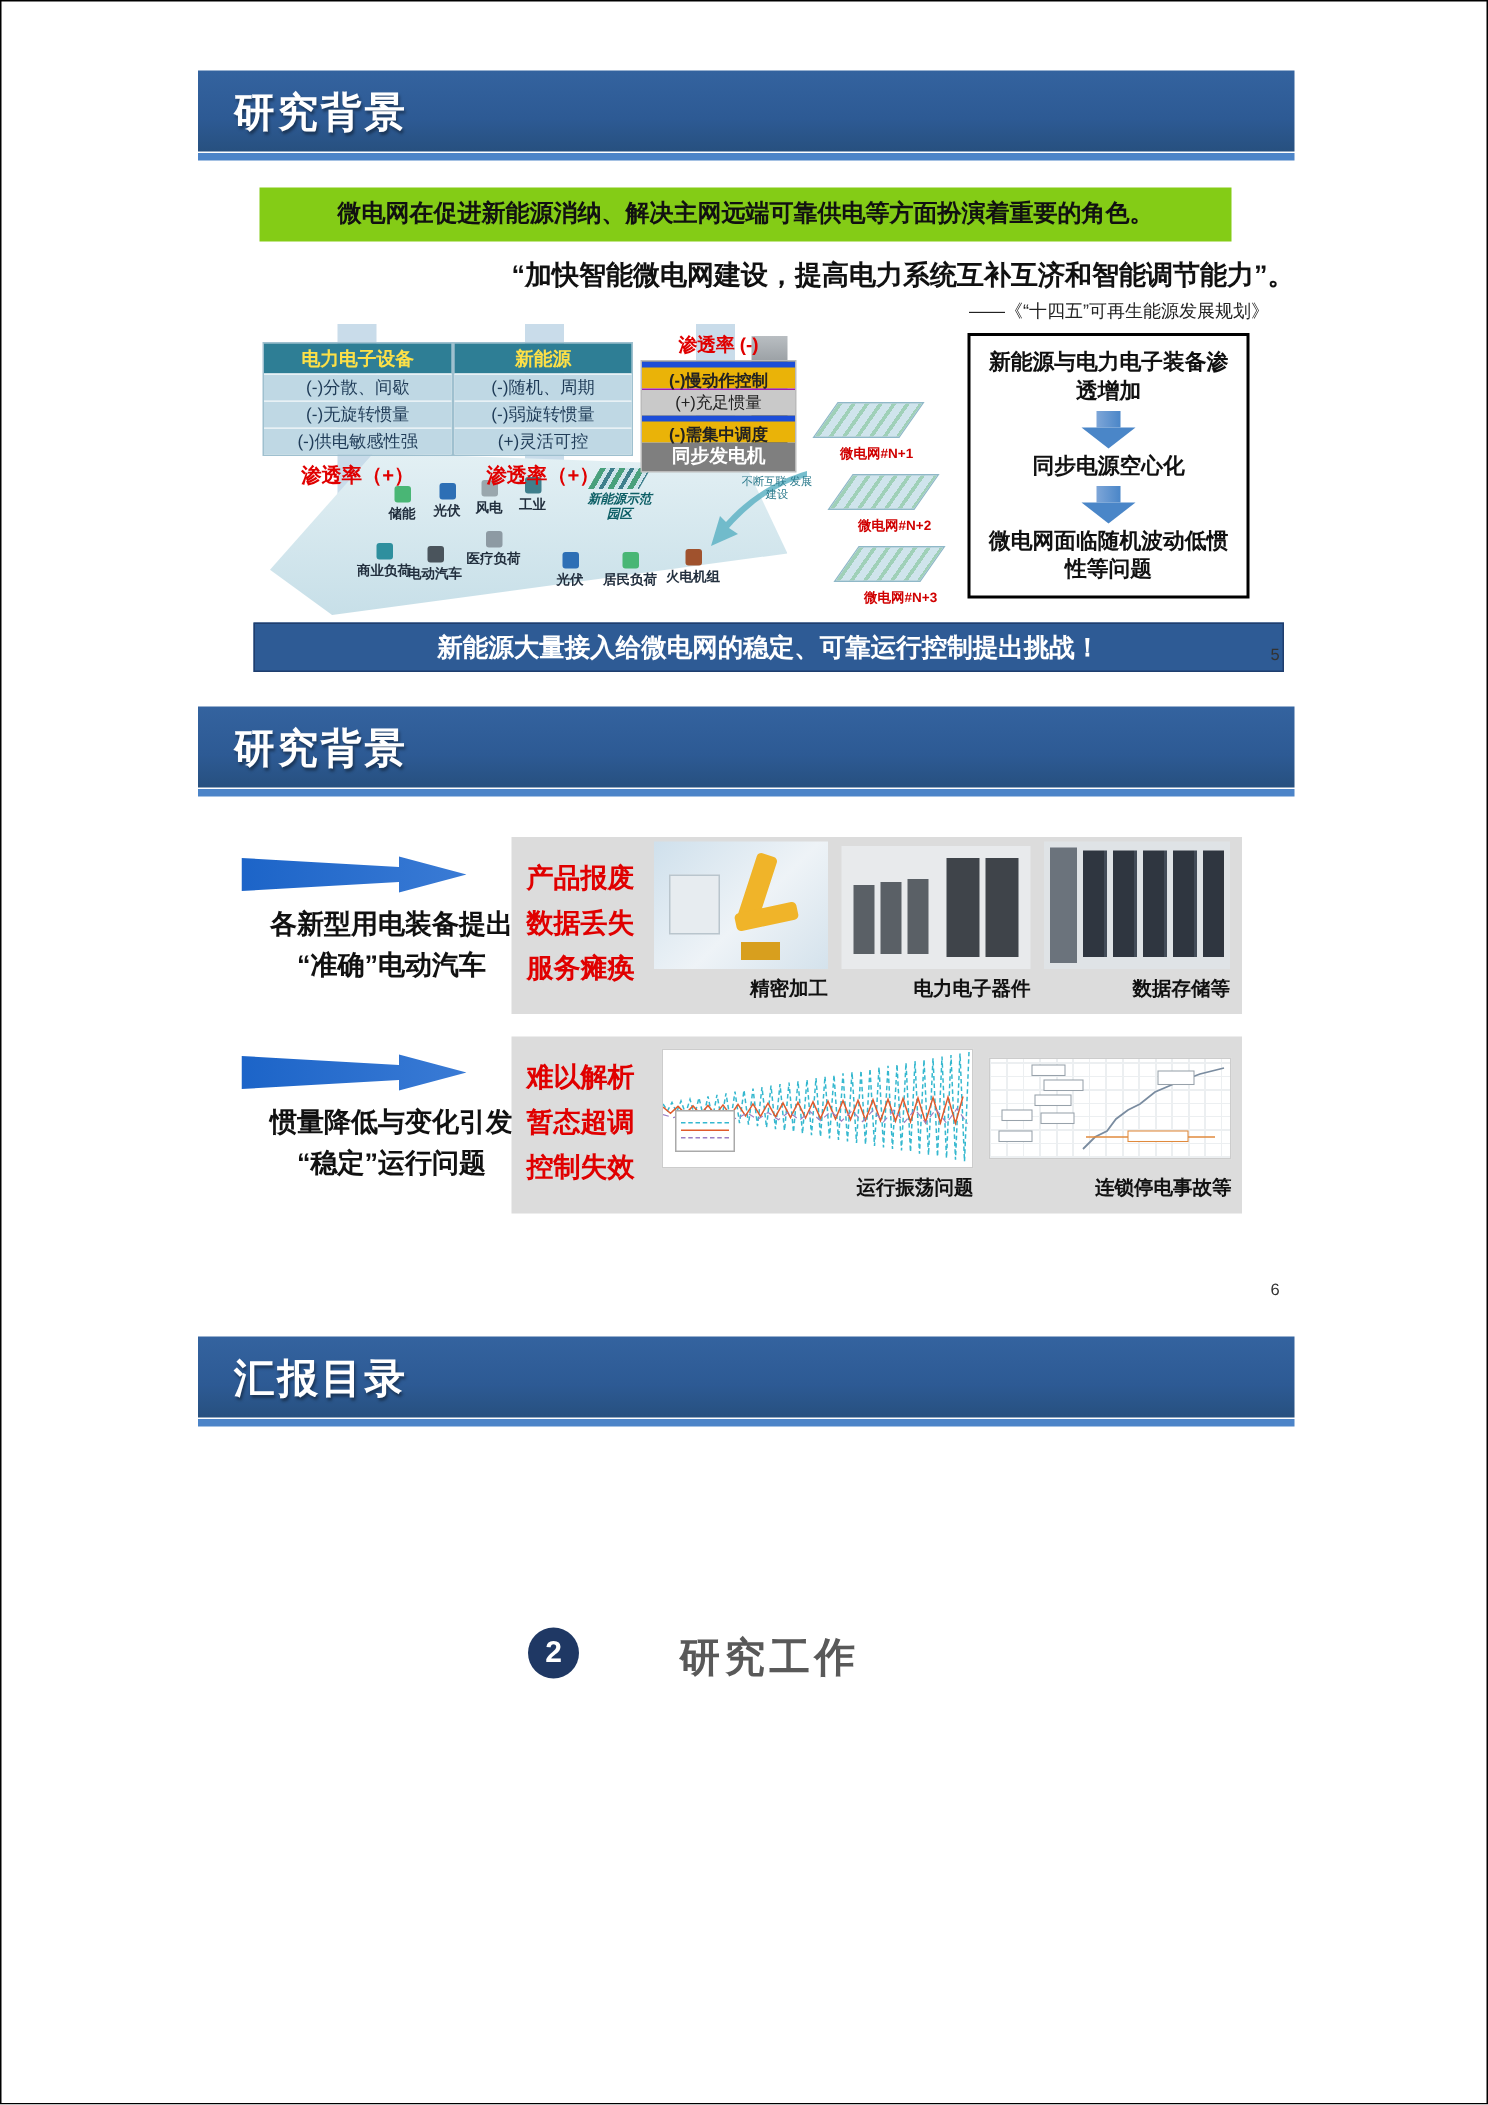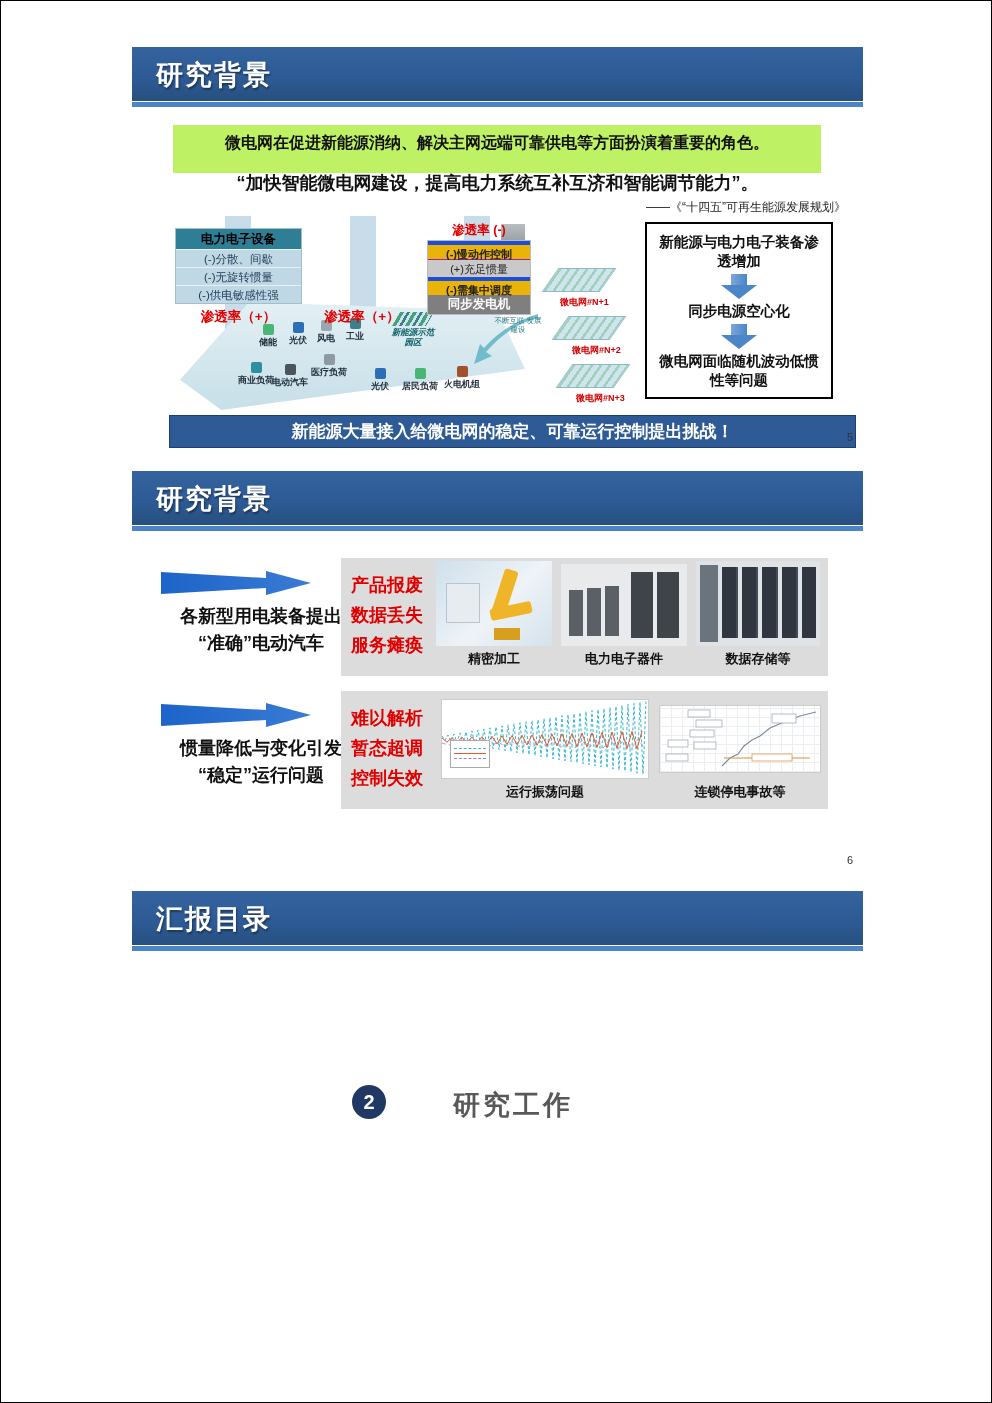--- a/index.html
+++ b/index.html
@@ -13,30 +13,30 @@
                letter-spacing:2px; text-shadow:1px 2px 2px rgba(0,0,0,.4); }
   .hdr-underline { position:absolute; left:131px; width:731px; height:5px; background:#4c84c8; }
 
   
   .banner { position:absolute; left:168px; width:687px; height:33px; background:#2e5b95;
             border:1px solid #1f3e6e; color:#fff; font-size:17px; font-weight:bold;
             text-align:center; line-height:31px; }
   .pagenum { position:absolute; font-size:11px; color:#333; }
 
   
-  .intro-box { position:absolute; left:172px; top:124px; width:648px; height:48px; background:#bef264;
+  .intro-box { position:absolute; left:172px; top:124px; width:648px; height:36px; background:#84cc16;
                font-size:16px; font-weight:bold; color:#111; text-align:center; line-height:36px; }
-  .quote-line { position:absolute; left:131px; top:170px; width:731px; text-align:center;
+  .quote-line { position:absolute; left:131px; top:170px; width:731px; text-align:right;
                 font-size:18px; font-weight:bold; color:#111; }
   .source-line { position:absolute; left:430px; top:198px; width:415px; text-align:right; font-size:12px; color:#222; }
 
   .diagram { position:absolute; left:131px; top:215px; width:731px; height:196px; }
   .connector { position:absolute; width:26px; background:#c9dcea; }
   .factor-box { position:absolute; border:1px solid #9fc0cf; }
-  .factor-box .fb-head { background:#2e7e95; color:#000000; font-size:12.5px; font-weight:bold;
+  .factor-box .fb-head { background:#2e7e95; color:#fde047; font-size:12.5px; font-weight:bold;
                          text-align:center; height:20px; line-height:20px; }
   .factor-box .fb-row { background:#bfd8e4; color:#1f3b57; font-size:11.5px; text-align:center;
                         height:18px; line-height:18px; border-top:1px solid #e8f1f5; }
   .factor-box .fb-row.gray { background:#eab308; color:#222; border-top:4px solid #1d4ed8;font-weight:bold; }
   .factor-box .fb-row.gray2 { background:#c9c9c9; color:#222; border-top:1px solid #a21caf; }
   .factor-box .fb-foot { background:#7f7f7f; color:#fff; font-size:12.5px; font-weight:bold;
                          text-align:center; height:19px; line-height:19px; }
   .pen-label { position:absolute; color:#e00000; font-size:13.5px; font-weight:bold; text-align:center; }
 
   .platform { position:absolute; left:48px; top:86px; width:345px; height:108px;
@@ -68,21 +68,21 @@
                        border-left:18px solid transparent; border-right:18px solid transparent;
                        border-top:14px solid #4a86c8; }
 
   
   .lead-arrow { position:absolute; }
   .lead-text { position:absolute; width:280px; text-align:center; font-size:18px; font-weight:bold;
                color:#111; line-height:27px; }
   .panel { position:absolute; left:340px; width:487px; height:118px; background:#dcdcdc;padding-left:20px; }
   .red-stack { position:absolute; left:10px; top:12px; font-size:18px; font-weight:bold;
                color:#e00000; line-height:30px; white-space:nowrap; }
-  .caption { position:absolute; font-size:13px; font-weight:bold; color:#111; text-align:center; white-space:nowrap; }
+  .caption { position:absolute; font-size:13px; font-weight:bold; color:#111; text-align:right; white-space:nowrap; }
   .photo { position:absolute; }
 
   .photo-machining { background:linear-gradient(135deg,#cfe0ec 0%,#eef3f7 55%,#d4e2ec 100%); overflow:hidden; }
   .arm1,.arm2 { position:absolute; background:#f0b429; border-radius:3px; }
   .arm1 { width:14px; height:46px; left:62px; top:8px; transform:rotate(18deg); }
   .arm2 { width:42px; height:12px; left:54px; top:44px; transform:rotate(-12deg); }
   .arm-base { position:absolute; width:26px; height:12px; left:58px; bottom:6px; background:#d89f1e; }
   .machine-block { position:absolute; width:34px; height:40px; left:10px; top:22px; background:#e7ecf0; border:1px solid #b9c5cd; }
 
   .photo-cabinets { background:#e8eaec; overflow:hidden; }
@@ -180,20 +180,26 @@
     </div>
 
     <div class="factor-box" style="left:43px; top:12px; width:127px;">
       <div class="fb-head">电力电子设备</div>
       <div class="fb-row">(-)分散、间歇</div>
       <div class="fb-row">(-)无旋转惯量</div>
       <div class="fb-row">(-)供电敏感性强</div>
     </div>
     <div class="pen-label" style="left:43px; top:92px; width:127px;">渗透率（+）</div>
 
+    <div class="factor-box" style="left:170px; top:12px; width:120px;">
+      <div class="fb-head">新能源</div>
+      <div class="fb-row">(-)随机、周期</div>
+      <div class="fb-row">(-)弱旋转惯量</div>
+      <div class="fb-row">(+)灵活可控</div>
+    </div>
     <div class="pen-label" style="left:170px; top:92px; width:120px;">渗透率（+）</div>
 
     <div class="pen-label" style="left:295px; top:6px; width:104px; font-size:12.5px;">渗透率 (-)</div>
     <div class="factor-box" style="left:295px; top:24px; width:104px; border-color:#bbb;">
       <div class="fb-row gray" style="font-size:11px;">(-)慢动作控制</div>
       <div class="fb-row gray2" style="font-size:11px;">(+)充足惯量</div>
       <div class="fb-row gray" style="font-size:11px;">(-)需集中调度</div>
       <div class="fb-foot">同步发电机</div>
     </div>
 

